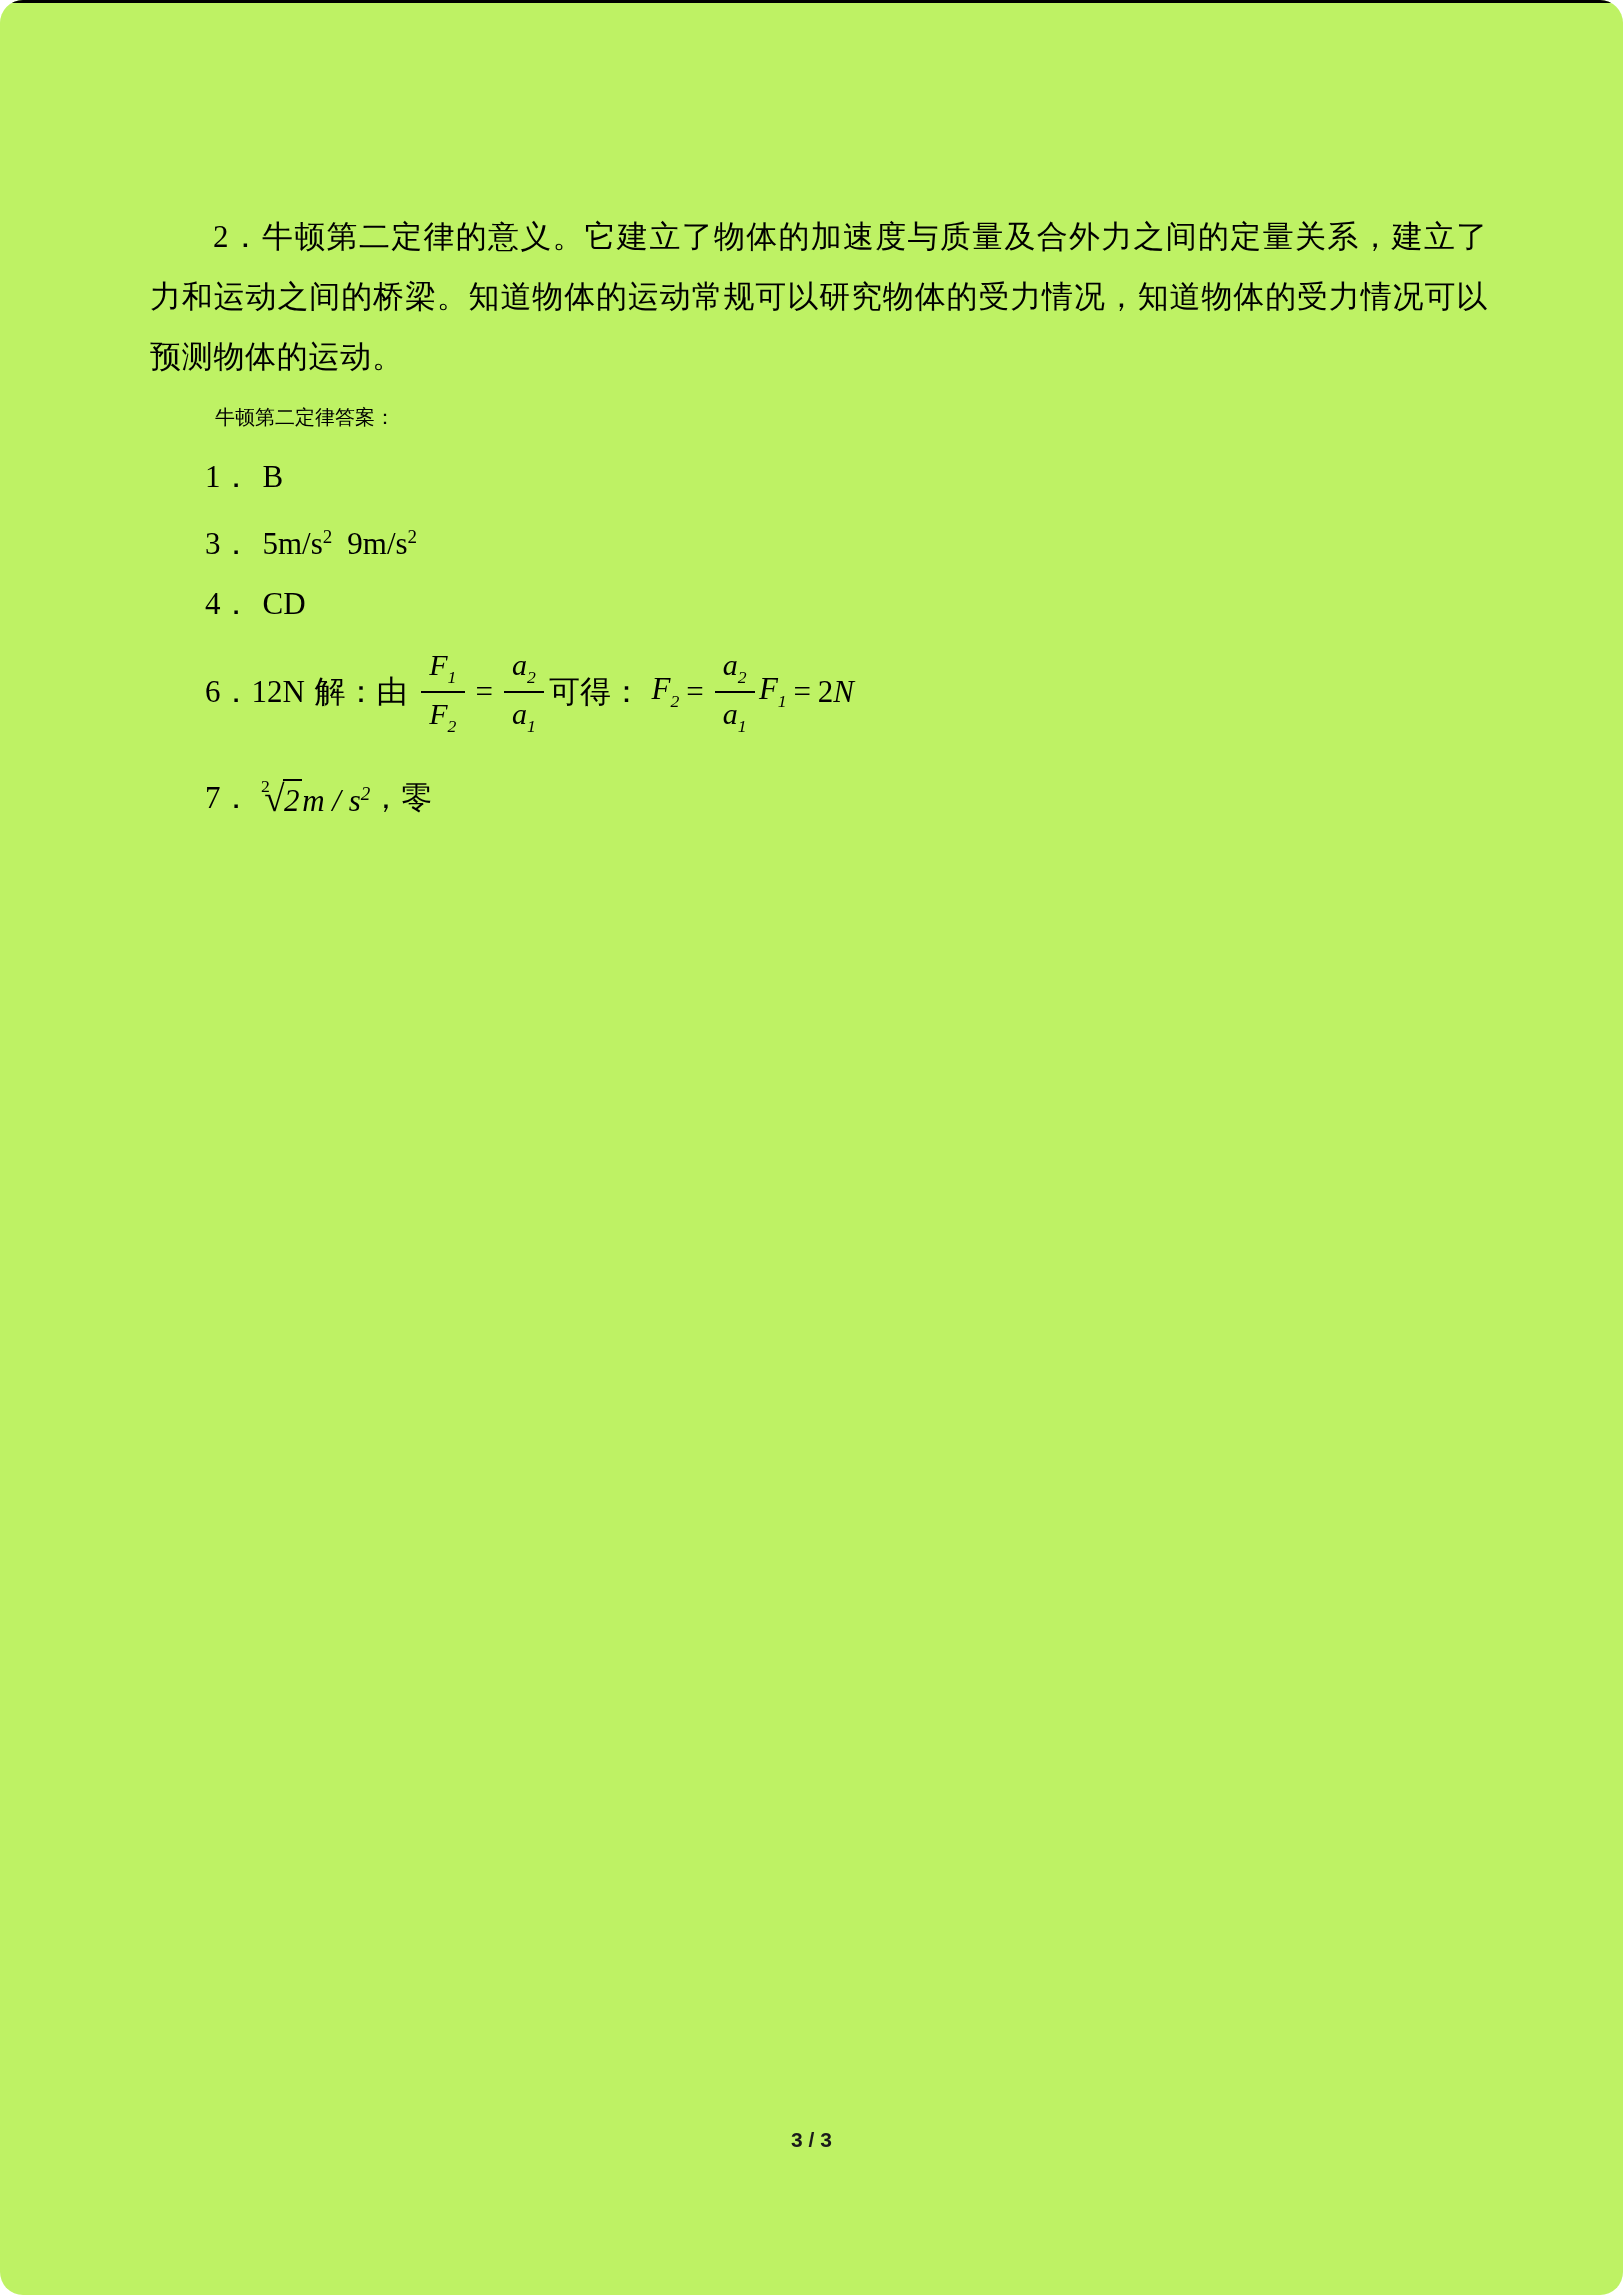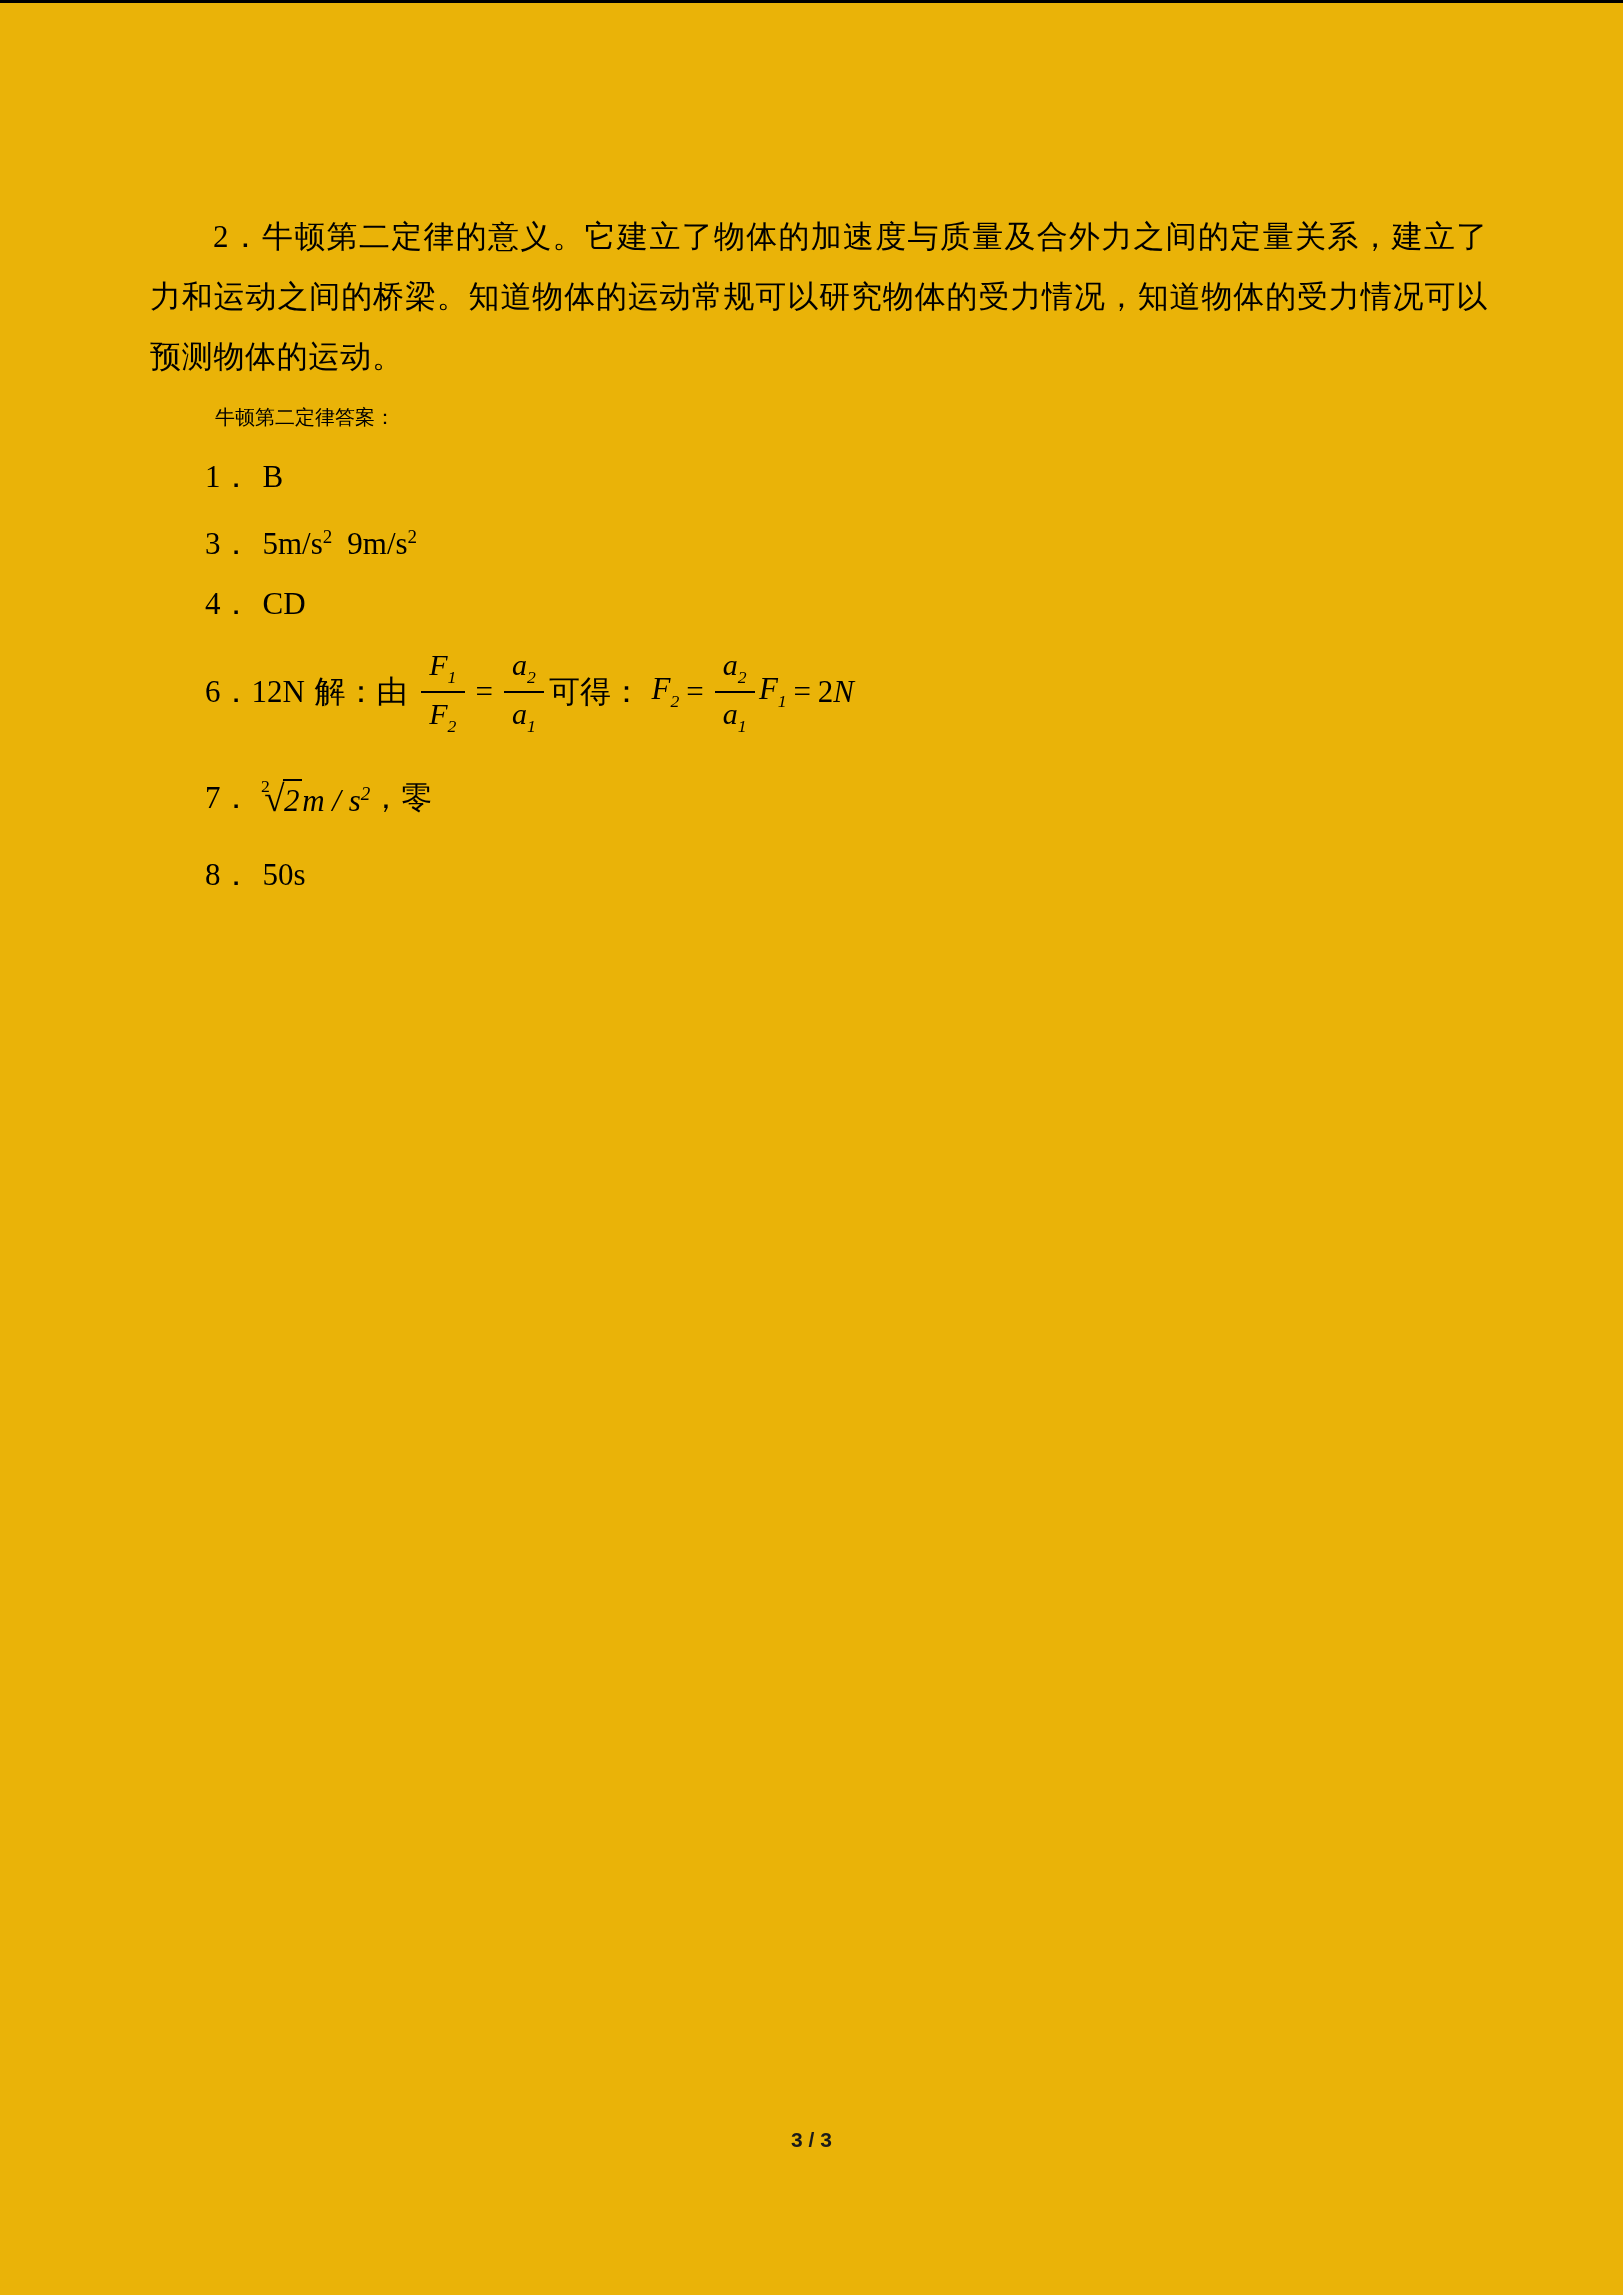--- a/index.html
+++ b/index.html
@@ -1,23 +1,24 @@
 <!DOCTYPE html>
 <html style="font-size:11px"><head>
 <meta charset="utf-8">
 <style>
   html, body { margin: 0; padding: 0; background: #ffffff; }
   .page {
     position: relative;
     width: 1623px;
     height: 2295px;
-    background: #eab308;
+    background: #bef264;
     color: #000000;
     font-family: "Liberation Serif", serif;
     overflow: hidden;
+    border-radius: 23px;
   }
   .top-edge {
     position: absolute;
     top: 0; left: 0;
     width: 100%; height: 2.7px;
     background: #000000;
   }
   .content {
     position: absolute;
     left: 150px;
@@ -140,21 +141,18 @@
       <span>2</span>
       <span class="mi">N</span>
     </div>
 
     <div class="ans-row a7">
       <span class="mtext">7．</span>
       <span><span class="root-idx">2</span><span class="sqrt-sign">√</span><span class="radicand mi">2</span><span class="mi">m / s</span><span class="sp mi">2</span></span>
       <span>，零</span>
     </div>
 
-    <div class="ans">
-      <span>8．</span><span class="val">50s</span>
-    </div>
 
   </div>
 
   <div class="footer">3 / 3</div>
 </div>
 
 
 </body></html>

